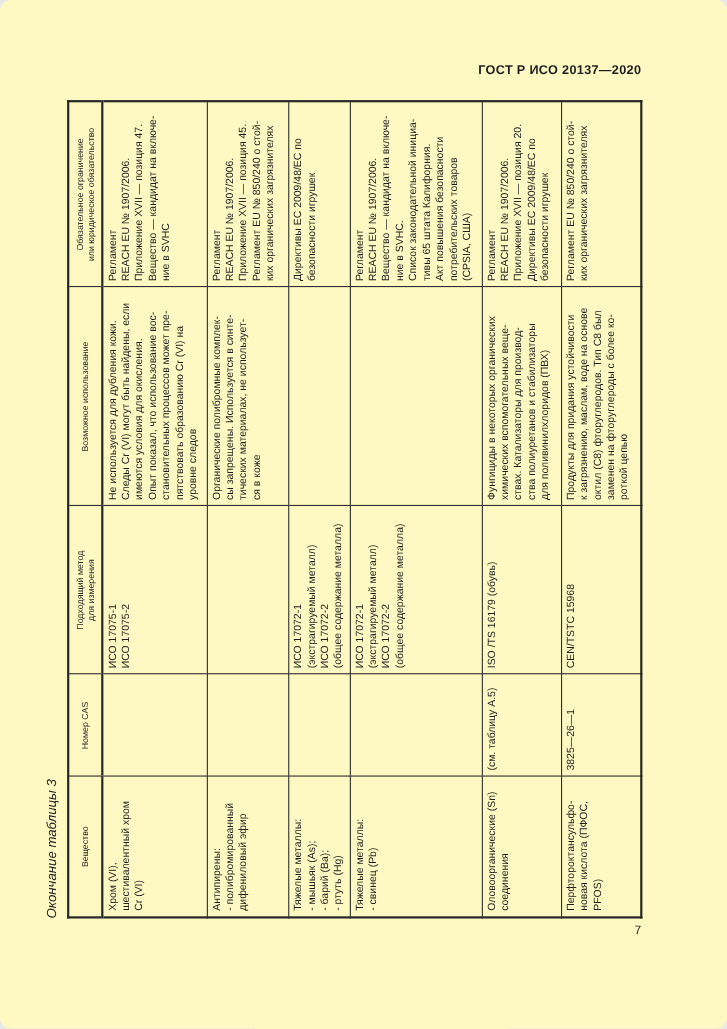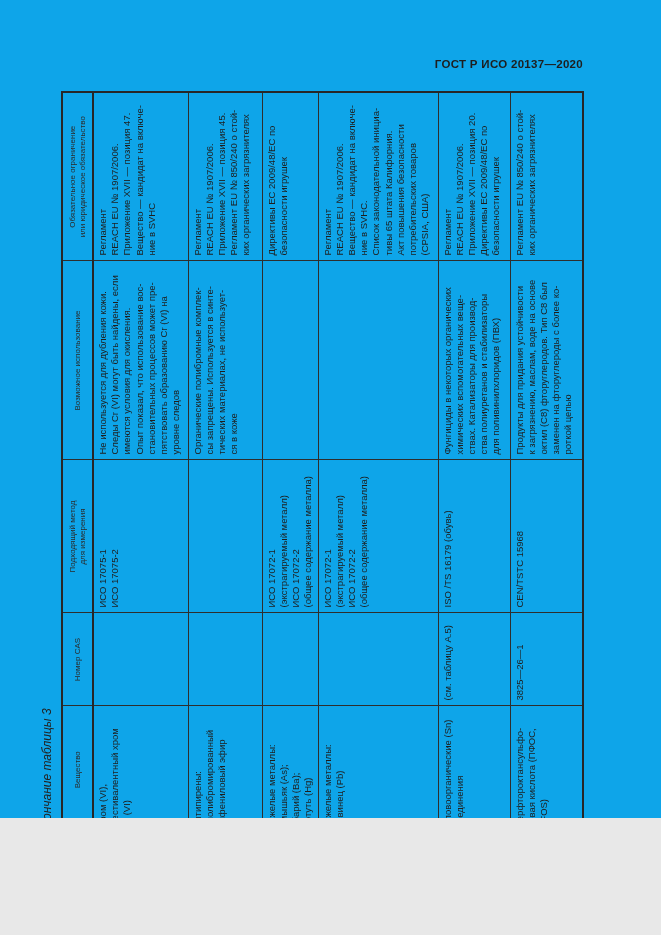--- a/index.html
+++ b/index.html
@@ -1,19 +1,19 @@
 <!DOCTYPE html>
 <html><head>
 <meta charset="utf-8">
 <style>
   html,body { margin:0; padding:0; background:#e8e8e8; }
   .sheet {
-    position:relative; width:661px; height:818px; margin:0 auto;
-    background:#0ea5e9; overflow:hidden;
-    font-family:"Liberation Sans", sans-serif; color:#1e1e1e;
+    position:relative; width:661px; height:935px; margin:0 auto;
+    background:#fef9c3; overflow:hidden;
+    font-family:"Liberation Sans", sans-serif; color:#1e1e1e;border-radius:10px;
   }
   .doc-header {
     position:absolute; top:58px; right:78px;
     font-size:11.5px; font-weight:bold; letter-spacing:0.3px;
     white-space:nowrap;
   }
   .page-num {
     position:absolute; top:840px; right:78px; font-size:11px;
   }
   

